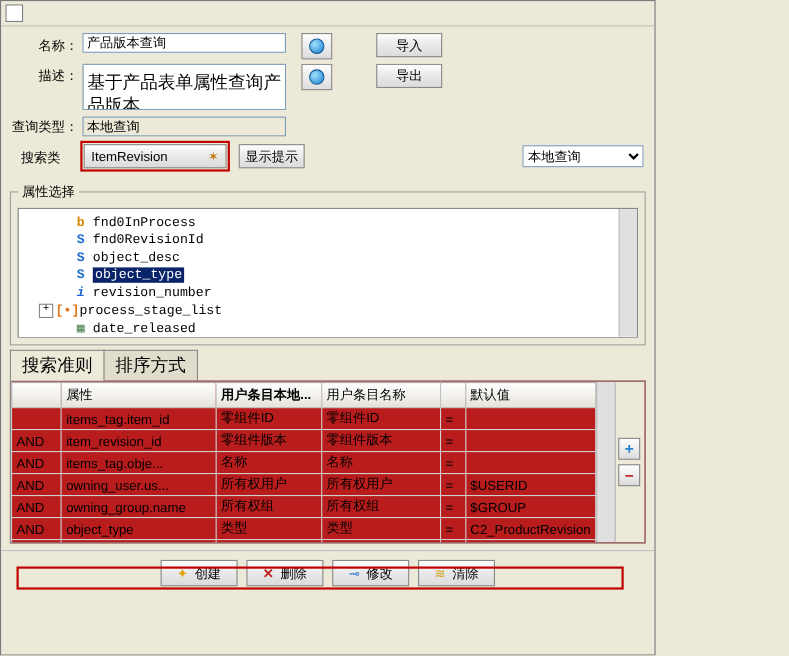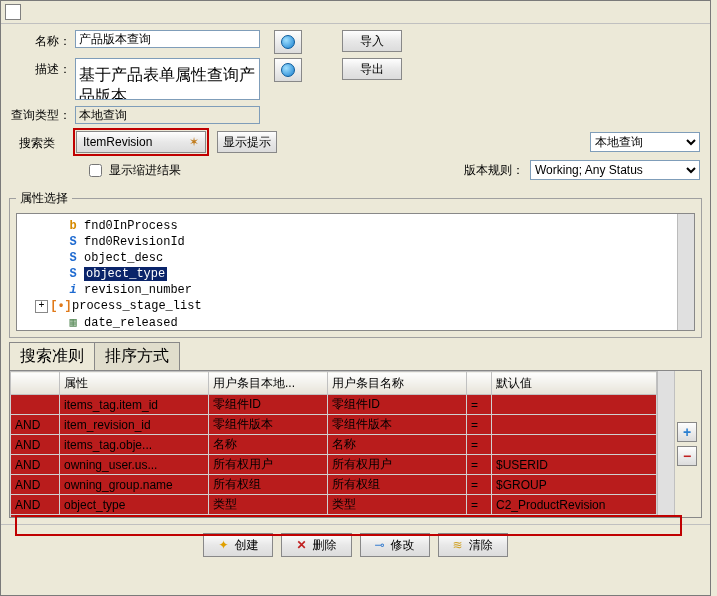--- a/index.html
+++ b/index.html
@@ -1,16 +1,16 @@
 <!DOCTYPE html>
 <html><head>
 <meta charset="utf-8">
 <style>
 html,body{margin:0;padding:0;font-family:"Microsoft YaHei",SimSun,Arial,sans-serif;font-size:12px;background:#ece9d8;color:#000}
-.win{width:711px;height:596px;border:1px solid #7a7a7a;background:#ece9d8;box-sizing:border-box;position:relative;overflow:hidden}
+.win{width:596px;height:596px;border:1px solid #7a7a7a;background:#ece9d8;box-sizing:border-box;position:relative;overflow:hidden}
 .topbar{height:22px;border-bottom:1px solid #c0c0c0;display:flex;align-items:center;padding:0 4px}
 .topbar .ico{width:14px;height:14px;border:1px solid #808080;background:#fff}
 .form-area{padding:6px 10px 2px 10px}
 .row{display:flex;align-items:flex-start;margin-bottom:4px}
 .lbl{width:60px;text-align:right;padding-top:3px;padding-right:4px}
 .inp{border:1px solid #7f9db9;background:#fff;height:18px;padding:1px 3px;font-size:12px;box-sizing:border-box}
 .inp.readonly{background:#ece9d8}
 .txta{border:1px solid #7f9db9;background:#fff;font-size:16px;padding:6px 3px;width:185px;height:42px;resize:none;box-sizing:border-box}
 .btn{border:1px solid #888;background:linear-gradient(#fefefe,#e8e8e8,#dcdcdc);height:22px;padding:0 4px;font-size:12px;cursor:pointer;display:inline-flex;align-items:center;justify-content:center}
 .globe{width:26px;height:22px;display:inline-flex;align-items:center;justify-content:center;border:1px solid #888;background:linear-gradient(#fefefe,#dcdcdc);cursor:pointer}
@@ -104,33 +104,20 @@
       </span>
       <span style="width:8px"></span>
       <button class="btn" style="width:60px">显示提示</button>
       <span style="flex:1"></span>
       <span style="width:6px"></span>
       <select class="sel" style="width:110px">
         <option>本地查询</option>
       </select>
     </div>
 
-    <div class="row" style="align-items:center">
-      <span style="width:74px"></span>
-      <label class="chk">
-        <input type="checkbox" style="">
-        <span>显示缩进结果</span>
-      </label>
-      <span style="flex:1"></span>
-      <span>版本规则：</span>
-      <span style="width:6px"></span>
-      <select class="sel" style="width:170px">
-        <option>Working; Any Status</option>
-      </select>
-    </div>
   </div>
 
   <fieldset>
     <legend>属性选择</legend>
     <div class="tree" id="tree">
         <div class="tree-item">
           <span style="width:13px;display:inline-block"></span>
           <span class="tree-ico ico-b">b</span>
           <span>fnd0InProcess</span>
         </div>
@@ -173,21 +160,21 @@
     <div class="tab inactive">排序方式</div>
   </div>
 
   <div class="tbl-wrap">
     <div class="tbl-container">
       <table class="tbl" id="crit-table">
           <thead>
             <tr>
               <th style="width: 40px;"></th>
               <th style="width: 140px;">属性</th>
-              <th style="width: 110px;">用户条目本地...</th>
+              <th style="width: 110px; font-weight: bold;">用户条目本地...</th>
               <th style="width: 130px;">用户条目名称</th>
               <th style="width: 16px;"></th>
               <th>默认值</th>
             </tr>
           </thead>
           <tbody>
             <tr>
               <td></td>
               <td>items_tag.item_id</td>
               <td>零组件ID</td>

